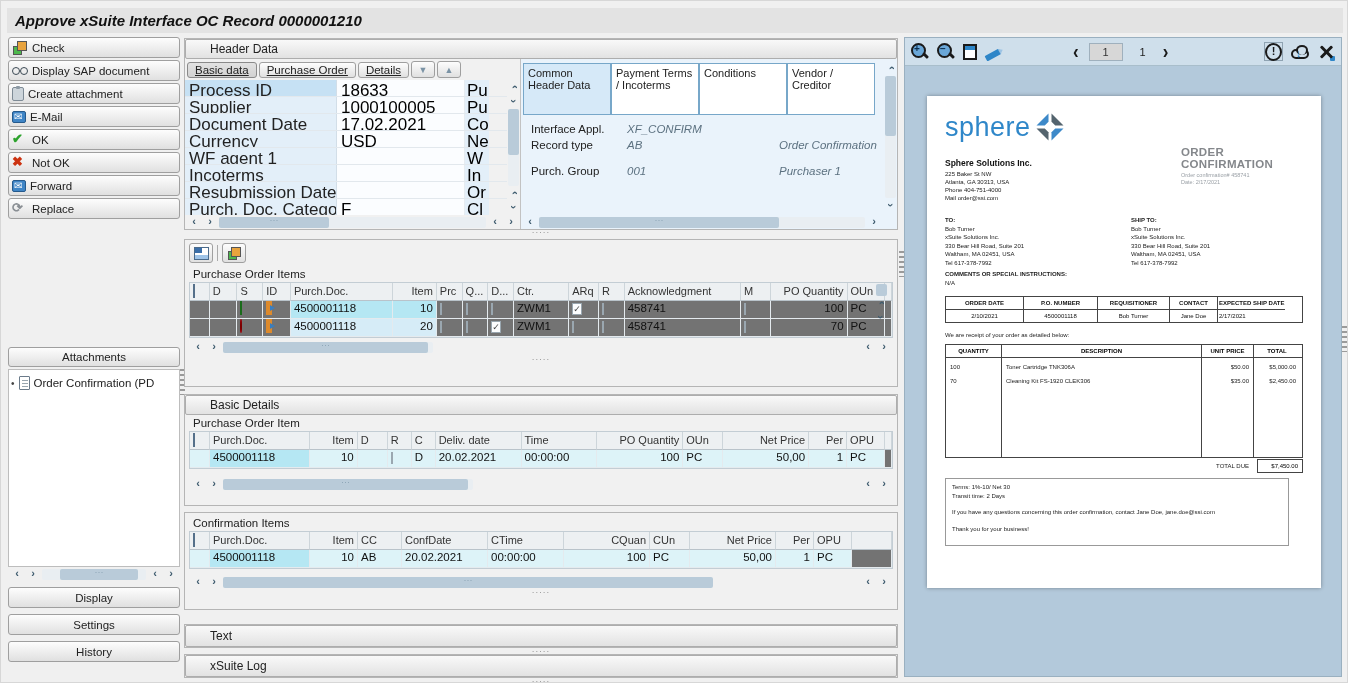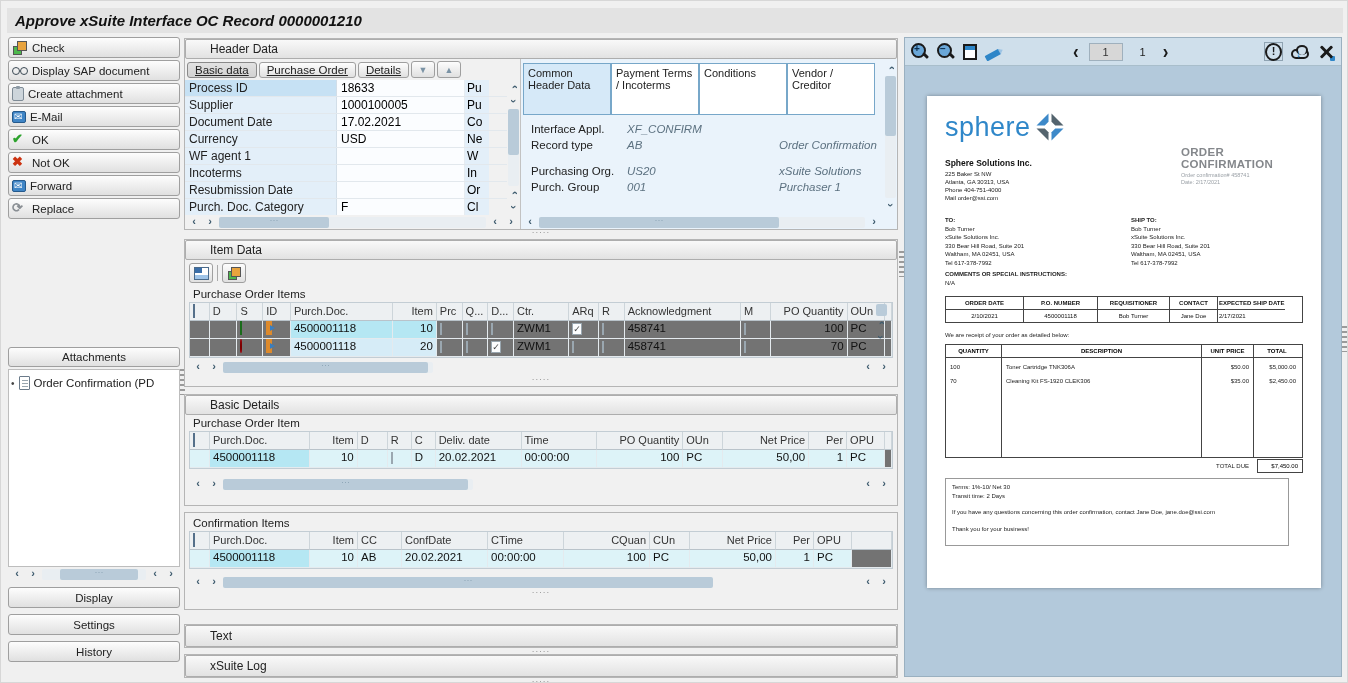--- a/index.html
+++ b/index.html
@@ -64,21 +64,21 @@
   
   .hd-panel { left:0; top:1px; width:714px; height:192px; }
   .hd-body { display:flex; height:170px; }
   .hd-left { width:336px; display:flex; flex-direction:column; border-right:1px solid #c2c2c2; }
   .tabrow { display:flex; gap:2px; padding:2px 2px; align-items:center; }
   .tab { padding:1px 7px; font-size:11.5px;text-decoration:underline; }
   .tab.active { background:linear-gradient(#e2e2e2,#d2d2d2); border-color:#8a8a8a; }
   .arrbtn { width:24px; justify-content:center; height:17px; color:#7b93a5; font-size:9px; }
   .fieldgrid { flex:1; overflow:hidden; display:flex; }
   .fg-rows { flex:1; }
-  .f-row { display:flex; height:17px; border-bottom:1px solid #e2e8ed; font-size:12px; }
+  .f-row { display:flex; height:17px; border-bottom:1px solid #e2e8ed; font-size:17px; }
   .f-label { width:152px; background:#e3eff9; padding:1px 4px; color:#222; border-right:1px solid #d2dee8; white-space:nowrap; overflow:hidden; }
   .f-row.sel .f-label { background:#c6e1f4; }
   .f-value { width:128px; background:#fbfdff; padding:1px 4px; border-right:1px solid #e6ecf1; white-space:nowrap; }
   .f-trunc { width:24px; background:#e3eff9; padding:1px 2px; white-space:nowrap; overflow:hidden; }
   .hd-right { flex:1; background:#eaf3fb; display:flex; flex-direction:column; position:relative; }
   .dtabs { display:flex; padding:4px 2px 0 2px; }
   .dtab { border:1px solid #77a7c9; background:#ffffff; font-size:11px; color:#222; padding:3px 4px; height:52px; width:88px; overflow:hidden; }
   .dtab.active { background:#d6e9f8; }
   .dcontent { flex:1; padding:8px 4px 2px 10px; overflow:hidden; }
   .d-row { display:flex; font-size:11.5px; height:16px; }
@@ -352,25 +352,20 @@
               <span class="d-value">XF_CONFIRM</span>
               <span class="d-desc"></span>
             </div>
             <div class="d-row">
               <span class="d-label">Record type</span>
               <span class="d-value">AB</span>
               <span class="d-desc">Order Confirmation</span>
             </div>
             <div class="d-gap"></div>
             <div class="d-row">
-              <span class="d-label">Purchasing Org.</span>
-              <span class="d-value">US20</span>
-              <span class="d-desc">xSuite Solutions</span>
-            </div>
-            <div class="d-row">
               <span class="d-label">Purch. Group</span>
               <span class="d-value">001</span>
               <span class="d-desc">Purchaser 1</span>
             </div>
           </div>
           <div class="vscroll">
             <span class="vs-btn up"><span>›</span></span>
             <span class="vs-track">
                 <span class="vs-thumb" style="top:0;height:60px;"></span>
               </span>
@@ -382,21 +377,20 @@
                 <span class="sb-thumb" style="left:0;width:240px;"></span>
               </span>
             <span class="sb-btn">›</span>
           </div>
         </div>
       </div>
       <div class="grip-h">·····</div>
     </div>
 
     <div class="panel id-panel">
-      <div class="ptitle">Item Data</div>
       <div class="toolbar">
         <span class="btn3d tb-btn">
             <span class="i-layout"></span>
           </span>
         <span class="tb-sep"></span>
         <span class="btn3d tb-btn">
             <span class="i-check2 i-check"></span>
           </span>
       </div>
       <div class="subcap">Purchase Order Items</div>

